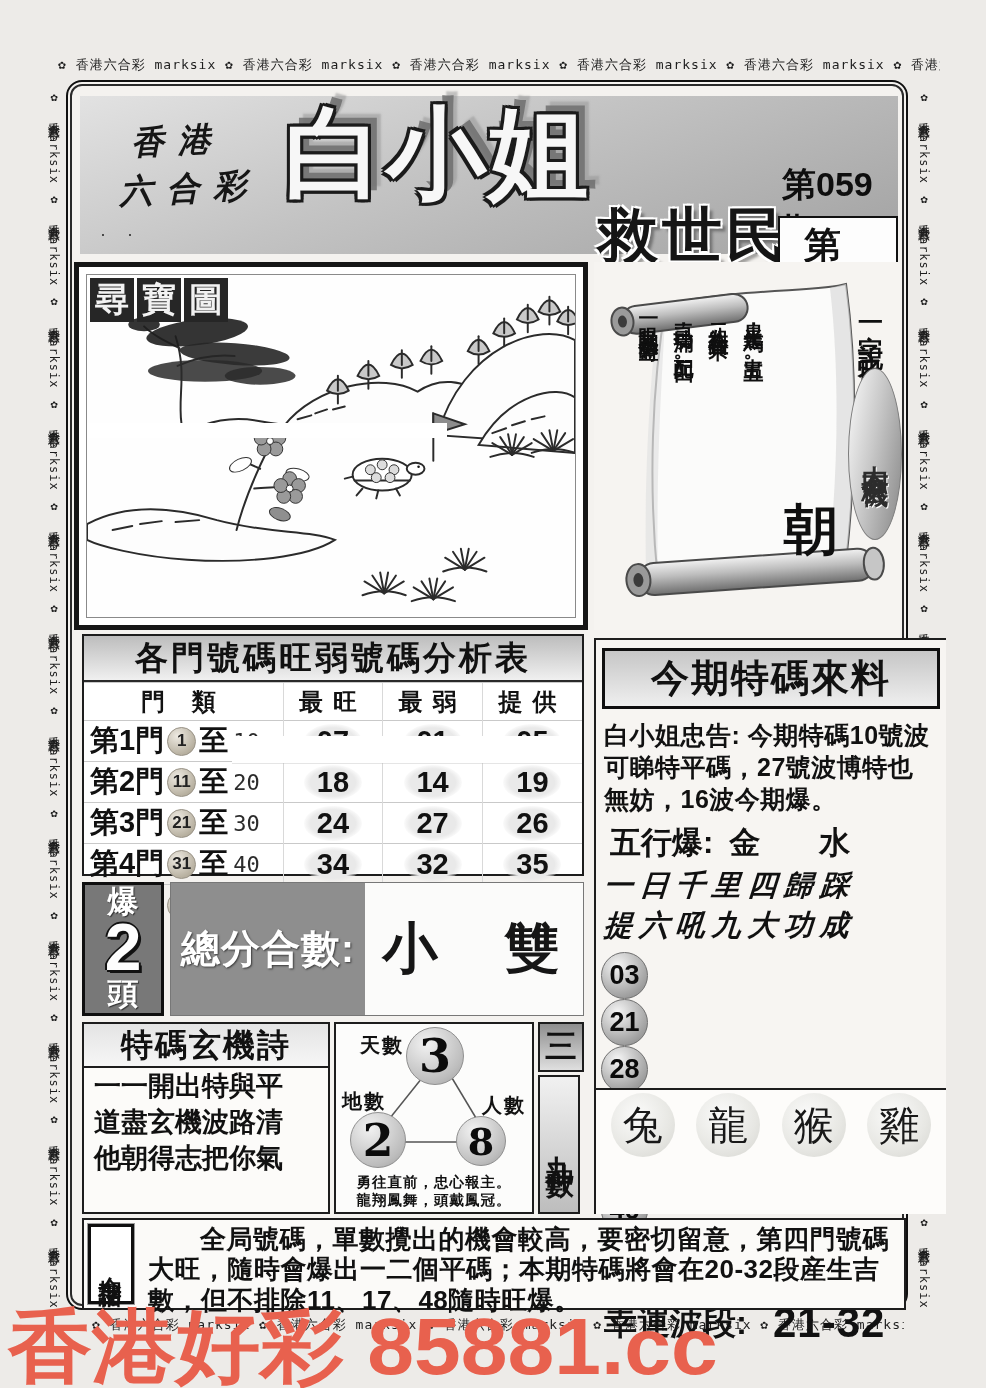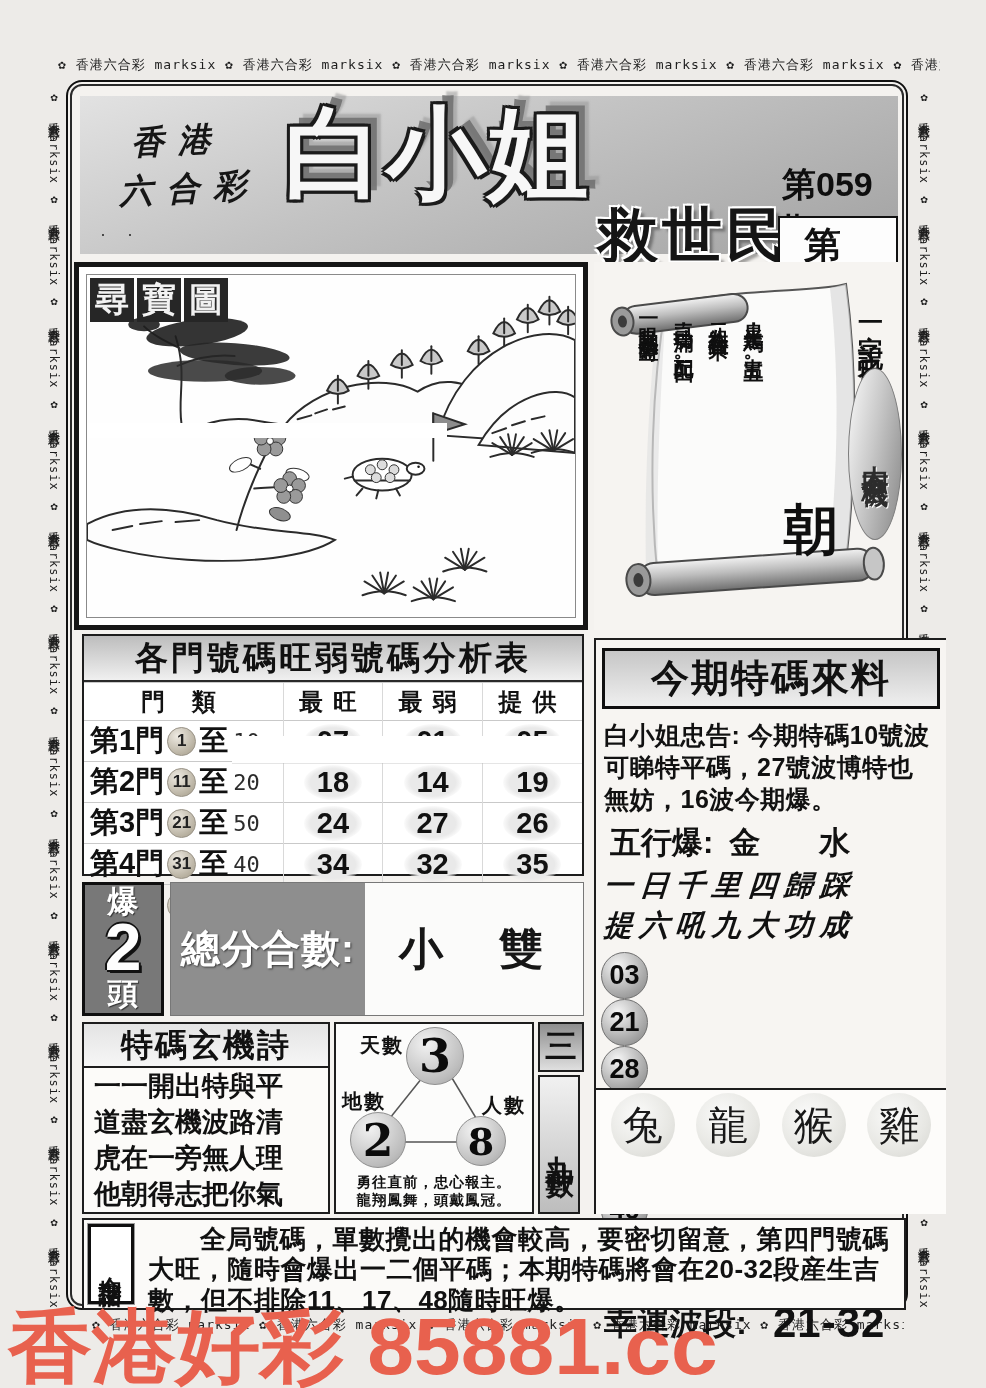--- a/index.html
+++ b/index.html
@@ -148,21 +148,21 @@
   }
   .burst-rows { flex:1; margin-left:6px; display:flex; flex-direction:column; gap:7px; }
   .burst-row { flex:1; display:flex; border:1px solid #777; background:#fbfbfa; }
   .burst-label {
     background:#8e8e8e; color:#fff; font-size:39px; font-weight:900;
     display:flex; align-items:center; padding:0 10px; letter-spacing:1px;
     text-shadow:1px 1px 2px #3a3a3a; white-space:nowrap;
   }
   .burst-value {
     flex:1; display:flex; align-items:center; justify-content:center;
-    font-size:44px; font-weight:900; color:#161616; letter-spacing:6px;
+    font-size:55px; font-weight:900; color:#161616; letter-spacing:6px;
   }
 
   
   .poem { left:14px; top:940px; width:248px; height:192px; border:2px solid #1d1d1d; background:#fcfbf9; }
   .poem-title {
     height:44px; line-height:42px; text-align:center; letter-spacing:2px;
     background:linear-gradient(180deg,#e4e4e4,#f6f6f6);
     border-bottom:2px solid #1d1d1d; font-size:32px; font-weight:900;
   }
   .poem-line {
@@ -448,21 +448,21 @@
         <td><span class="val-bubble">18</span></td>
         <td><span class="val-bubble">14</span></td>
         <td><span class="val-bubble">19</span></td>
       </tr>
       <tr>
         <td>
               <span class="door-cell">
                 <span>第3門</span>
                 <span class="num-circle">21</span>
                 <span>至</span>
-                <span class="range-end">50</span>
+                <span class="range-end">30</span>
               </span>
             </td>
         <td><span class="val-bubble">24</span></td>
         <td><span class="val-bubble">27</span></td>
         <td><span class="val-bubble">26</span></td>
       </tr>
       <tr>
         <td>
               <span class="door-cell">
                 <span>第4門</span>
@@ -509,23 +509,20 @@
 
   <div class="poem">
     <div class="poem-title">特碼玄機詩</div>
     <div class="poem-line">
         <span>一一開出特與平</span>
       </div>
     <div class="poem-line">
         <span>道盡玄機波路清</span>
       </div>
     <div class="poem-line">
-        <span>虎在一旁無人理</span>
-      </div>
-    <div class="poem-line">
         <span>他朝得志把你氣</span>
       </div>
   </div>
 
   <div class="tri">
     <svg width="196" height="150" viewBox="0 0 196 150" style="position:absolute;left:0;top:0;">
       <line x1="86" y1="54" x2="46" y2="104" stroke="#555" stroke-width="1.5"></line>
       <line x1="116" y1="54" x2="146" y2="104" stroke="#555" stroke-width="1.5"></line>
       <line x1="68" y1="118" x2="122" y2="118" stroke="#555" stroke-width="1.5"></line>
     </svg>

